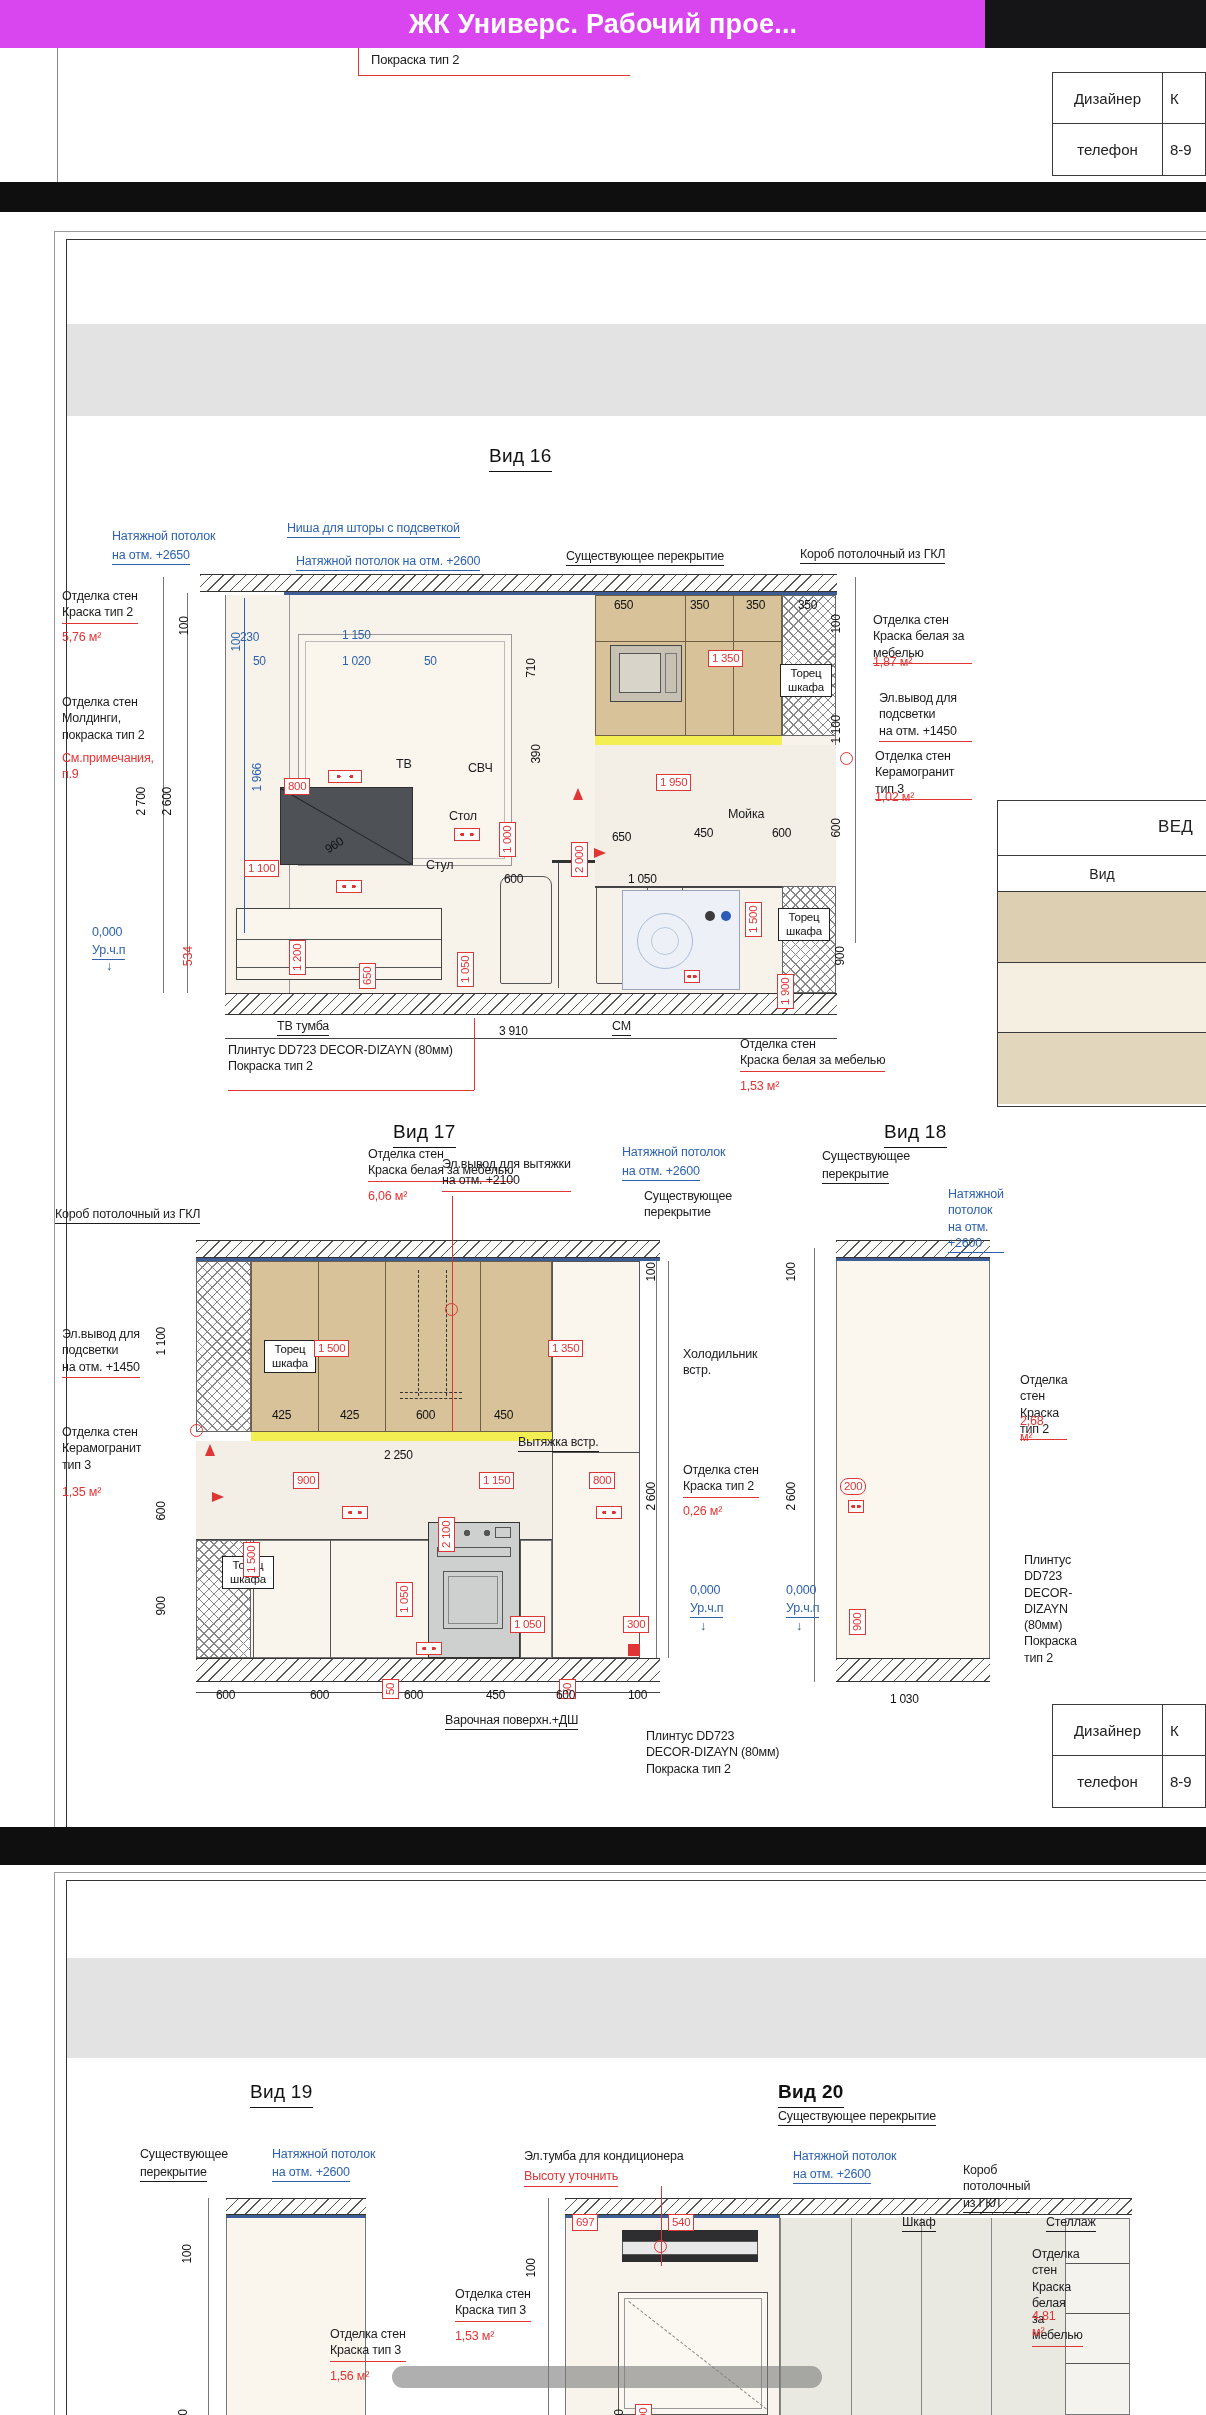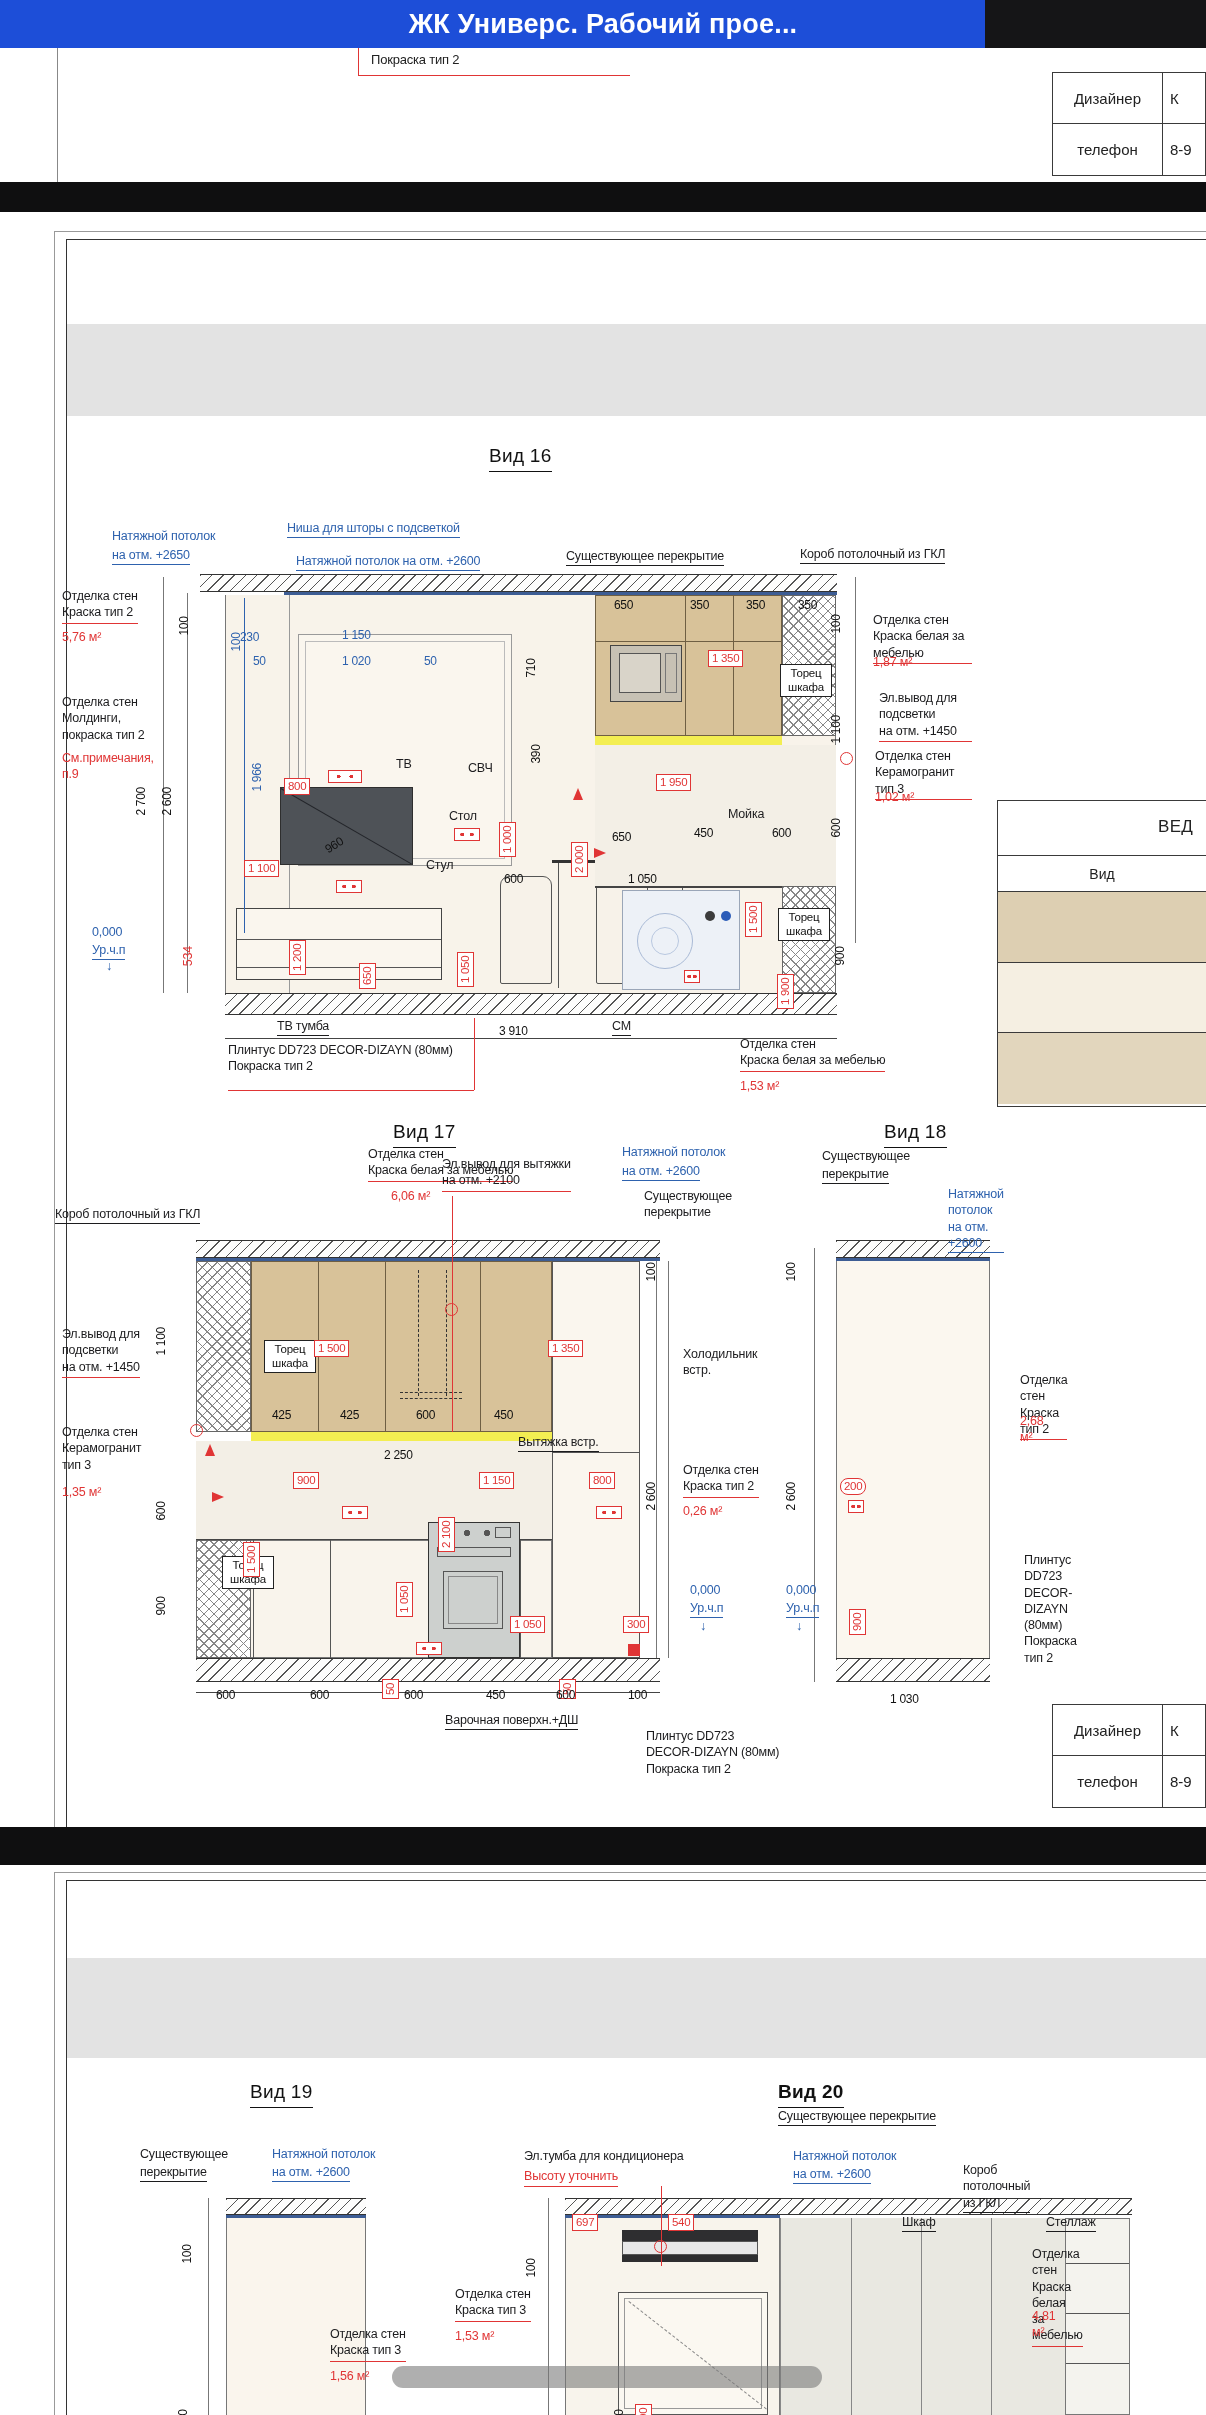--- a/index.html
+++ b/index.html
@@ -1,21 +1,21 @@
 <!DOCTYPE html>
 <html><head>
 <meta charset="utf-8">
 <style>
   *{box-sizing:border-box;margin:0;padding:0}
   html,body{width:1206px;height:2415px;overflow:hidden;background:#fff;
     font-family:"Liberation Sans",sans-serif;}
   .canvas{position:relative;width:1206px;height:2415px;background:#fff;overflow:hidden}
 
   
-  .topbar{position:absolute;left:0;top:0;width:1094px;height:48px;background:#1d4ed8;z-index:40}
+  .topbar{position:absolute;left:0;top:0;width:1094px;height:48px;background:#d946ef;z-index:40}
   .topbar .dark{position:absolute;left:985px;top:0;width:221px;height:48px;background:#151517}
   .topbar .title{position:absolute;left:0;top:0;width:1206px;height:48px;display:flex;align-items:center;justify-content:center;
     color:#fff;font-size:27px;font-weight:700;letter-spacing:.2px}
 
   .badge{position:absolute;left:62px;top:92px;width:234px;height:112px;background:rgba(236,236,238,.96);
     border-radius:26px;display:flex;align-items:center;justify-content:center;font-size:43px;font-weight:500;
     color:#8f8f94;box-shadow:0 2px 12px rgba(0,0,0,.18);z-index:50}
 
   .pageband{position:absolute;left:0;width:1206px;background:#0f0f10;z-index:30}
 
@@ -353,21 +353,21 @@
       <div class="lbl a u" style="left: 612px; top: 1018px;">СМ</div>
       <div class="lbl a" style="left: 228px; top: 1042px;">Плинтус DD723 DECOR-DIZAYN (80мм)
 Покраска тип 2</div>
       <div class="lbl a ru" style="left: 740px; top: 1036px;">Отделка стен
 Краска белая за мебелью</div>
       <div class="lbl r" style="left: 740px; top: 1078px;">1,53 м²</div>
       <div class="lbl t" style="left: 393px; top: 1120px;">Вид 17</div>
       <div class="lbl a u" style="left: 55px; top: 1206px;">Короб потолочный из ГКЛ</div>
       <div class="lbl a ru" style="left: 368px; top: 1146px;">Отделка стен
 Краска белая за мебелью</div>
-      <div class="lbl r" style="left: 368px; top: 1188px; margin-left: 23px;">6,06 м²</div>
+      <div class="lbl r" style="left: 368px; top: 1188px;">6,06 м²</div>
       <div class="lbl a ru" style="left: 442px; top: 1156px;">Эл.вывод для вытяжки
 на отм. +2100</div>
       <div class="lbl b" style="left: 622px; top: 1144px;">Натяжной потолок</div>
       <div class="lbl b bu" style="left: 622px; top: 1163px;">на отм. +2600</div>
       <div class="lbl a" style="left: 644px; top: 1188px;">Существующее
 перекрытие</div>
       <div class="lbl a" style="left: 822px; top: 1148px;">Существующее</div>
       <div class="lbl a u" style="left: 822px; top: 1166px;">перекрытие</div>
       <div class="lbl b bu" style="left: 948px; top: 1186px;">Натяжной потолок на отм. +2600</div>
       <div class="lbl a ru" style="left: 62px; top: 1326px;">Эл.вывод для

